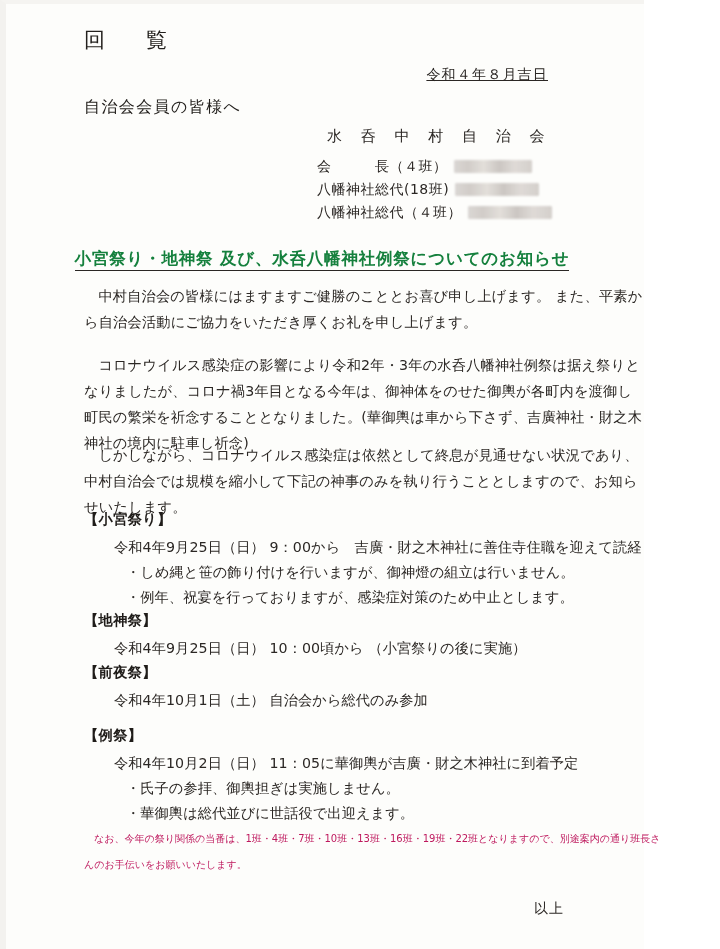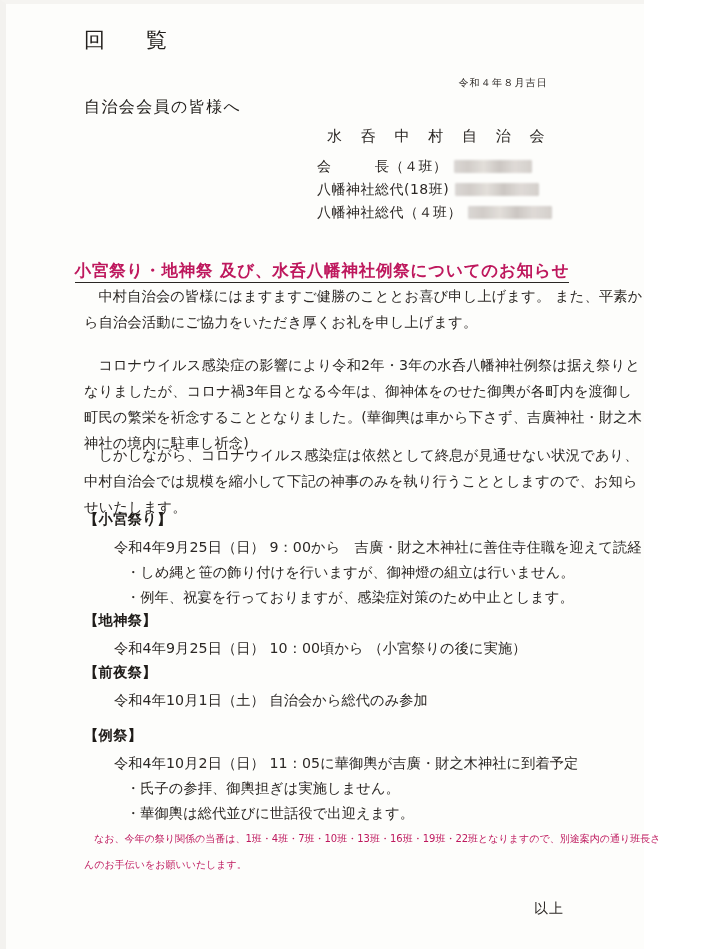--- a/index.html
+++ b/index.html
@@ -38,24 +38,25 @@
     left: 84px;
     top: 26px;
     font-size: 21px;
     letter-spacing: 10px;
     color: #23201d;
   }
 
   .date-line {
     position: absolute;
     right: 96px;
-    top: 76px;
-    font-size: 10px;
+    top: 66px;
+    font-size: 14px;
     letter-spacing: 1.2px;
     color: #2b2724;
+    text-decoration: underline;
   }
 
   .salutation {
     position: absolute;
     left: 84px;
     top: 97px;
     font-size: 16px;
     letter-spacing: 1.4px;
     color: #23201d;
   }
@@ -95,26 +96,26 @@
     opacity: 0.95;
   }
   .redact.w1 { width: 78px; }
   .redact.w2 { width: 84px; }
   .redact.w3 { width: 84px; }
 
   .headline {
     position: absolute;
     left: 0;
     right: 0;
-    top: 260px;
+    top: 248px;
     text-align: center;
     font-size: 16.5px;
     font-weight: bold;
     letter-spacing: 0.8px;
-    color: #be185d;
+    color: #15803d;
   }
   .headline .u {
     border-bottom: 1.3px solid #2a2724;
     padding-bottom: 2px;
   }
 
   .body-text {
     position: absolute;
     left: 84px;
     width: 560px;

